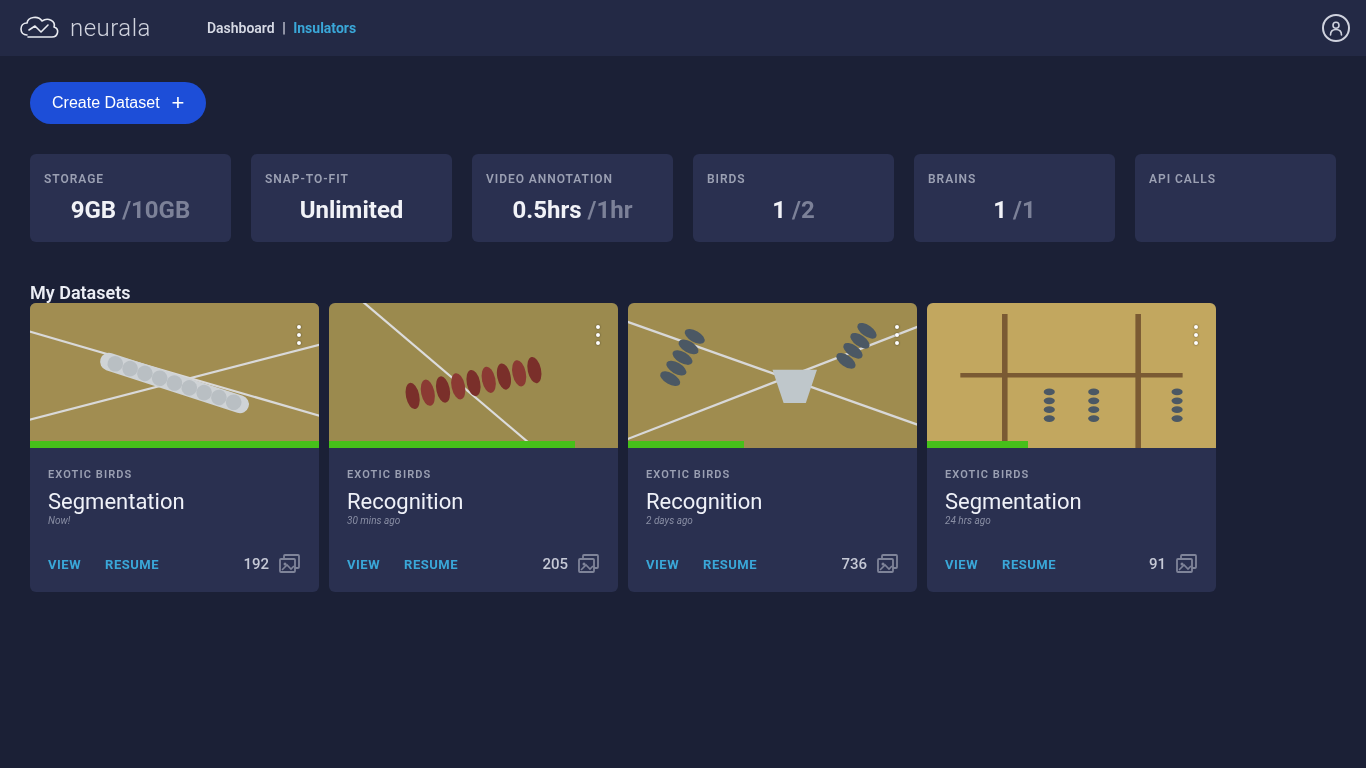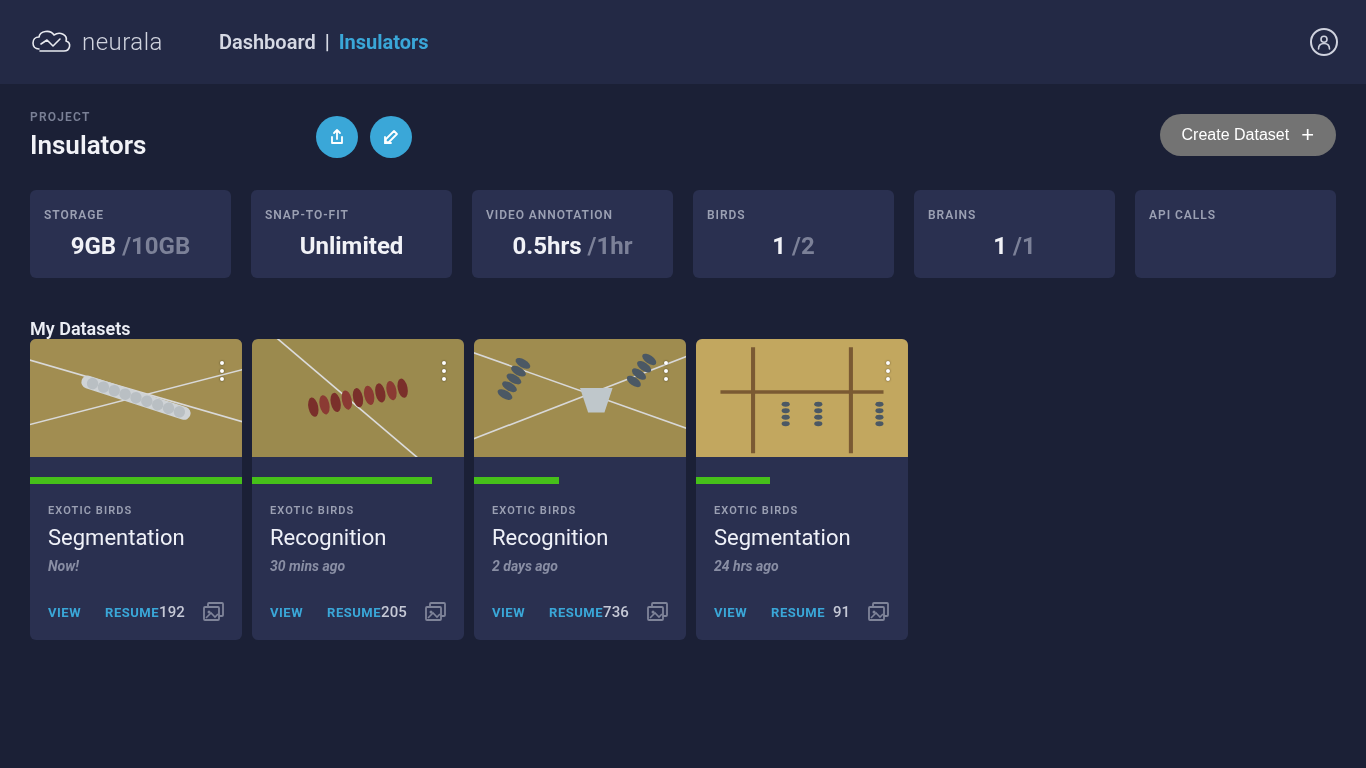--- a/index.html
+++ b/index.html
@@ -10,34 +10,34 @@
     width: 1366px;
     height: 768px;
     overflow: hidden;
   }
 
   
   .header {
     display: flex;
     align-items: center;
     justify-content: space-between;
-    height: 84px;
-    padding: 0 28px;
+    height: 56px;
+    padding: 0 16px;
     background: #232945;
   }
   .header-left { display: flex; align-items: center; gap: 56px; }
   .logo { display: flex; align-items: center; gap: 10px; color: #ecedf2; }
   .logo-mark svg { display: block; }
   .logo-text {
     font-size: 24px;
     letter-spacing: 0.02em;
     color: #d0d3de;
     font-weight: 300;
   }
-  .breadcrumb { font-size: 20px; font-weight: 600; }
+  .breadcrumb { font-size: 14px; font-weight: 600; }
   .breadcrumb .dashboard { color: #d6d9e4; }
   .breadcrumb .sep { color: #d6d9e4; padding: 0 4px; }
   .breadcrumb .current { color: #3aa7d8; font-weight: 700; }
 
   .profile-icon {
     width: 28px; height: 28px;
     border: 2px solid #cfd2de;
     border-radius: 50%;
     display: flex; align-items: center; justify-content: center;
     color: #cfd2de;
@@ -73,21 +73,21 @@
     width: 42px; height: 42px;
     background: #3aa7d8;
     border-radius: 50%;
     display: flex; align-items: center; justify-content: center;
     cursor: pointer;
     color: #fff;
   }
   .round-btn svg { display: block; }
 
   .create-btn {
-    background: #737373;
+    background: #1d4ed8;
     color: #fff;
     padding: 10px 22px;
     border: none;
     border-radius: 24px;
     font-size: 16px;
     font-weight: 500;
     display: flex;
     align-items: center;
     gap: 12px;
     cursor: pointer;
@@ -127,21 +127,21 @@
     margin-top: 40px;
     color: #eceef5;
   }
 
   
   .datasets {
     display: flex;
     gap: 10px;
   }
   .card {
-    width: 212px;
+    width: 289px;
     background: #2a3050;
     border-radius: 6px;
     overflow: hidden;
     position: relative;
   }
   .thumb {
     height: 145px;
     position: relative;
     overflow: hidden;
   }
@@ -181,45 +181,44 @@
     color: #9ba0b3;
     font-weight: 600;
   }
   .card-title {
     font-size: 22px;
     font-weight: 400;
     margin-top: 8px;
     color: #eff1f8;
   }
   .card-time {
-    font-size: 14px;
+    font-size: 10px;
     font-style: italic;
     color: #898ea4;
-    margin-top: 8px;
-    font-weight: bold;
+    margin-top: 1px;
   }
   .card-footer {
     display: flex;
     align-items: center;
     justify-content: space-between;
     margin-top: 28px;
   }
   .card-actions { display: flex; gap: 24px; }
   .card-actions a {
     color: #3aa7d8;
     font-size: 13px;
     font-weight: 700;
     letter-spacing: 0.04em;
     text-decoration: none;
     cursor: pointer;
   }
   .card-count {
     display: flex;
     align-items: center;
-    gap: 18px;
+    gap: 10px;
     color: #c6c9d6;
     font-size: 15px;
     font-weight: 500;
   }
   .card-count svg { display:block; opacity: .55; }
 </style>
 </head>
 <body>
 
 <div class="header">
@@ -245,45 +244,20 @@
         <circle cx="8" cy="5.2" r="3" fill="none" stroke="#cfd2de" stroke-width="1.6"></circle>
         <path d="M2.5 15 C2.5 11 5 9.5 8 9.5 C11 9.5 13.5 11 13.5 15" fill="none" stroke="#cfd2de" stroke-width="1.6" stroke-linecap="round"></path>
       </svg>
     </span>
   </div>
 </div>
 
 <div class="content">
 
   <div class="project-row">
-    <div class="project-left">
-      <div class="project-title-block">
-        <div class="project-label">PROJECT</div>
-        <div class="project-name">Insulators</div>
-      </div>
-      <div class="round-btns">
-        <div class="round-btn">
-          <span>
-            <svg width="18" height="18" viewBox="0 0 18 18">
-              <path d="M9 11 L9 2 M9 2 L6 5 M9 2 L12 5" stroke="#fff" stroke-width="1.8" fill="none" stroke-linecap="round" stroke-linejoin="round"></path>
-              <path d="M4 9 L4 15 L14 15 L14 9" stroke="#fff" stroke-width="1.8" fill="none" stroke-linecap="round" stroke-linejoin="round"></path>
-            </svg>
-          </span>
-        </div>
-        <div class="round-btn">
-          <span>
-            <svg width="18" height="18" viewBox="0 0 18 18">
-              <path d="M12 3 L15 6 L7 14 L3.5 14.5 L4 11 Z" stroke="#fff" stroke-width="1.8" fill="none" stroke-linecap="round" stroke-linejoin="round"></path>
-              <path d="M3 15 L3 15" stroke="#fff"></path>
-              <path d="M3 9 L3 15 L9 15" stroke="#fff" stroke-width="1.8" fill="none" stroke-linecap="round"></path>
-            </svg>
-          </span>
-        </div>
-      </div>
-    </div>
     <button class="create-btn">
       <span>Create Dataset</span>
       <span class="plus">+</span>
     </button>
   </div>
 
   <div class="stats">
     <div class="stat">
       <div class="stat-label">STORAGE</div>
       <div class="stat-value"><span>9GB </span><span class="muted">/10GB</span></div>

